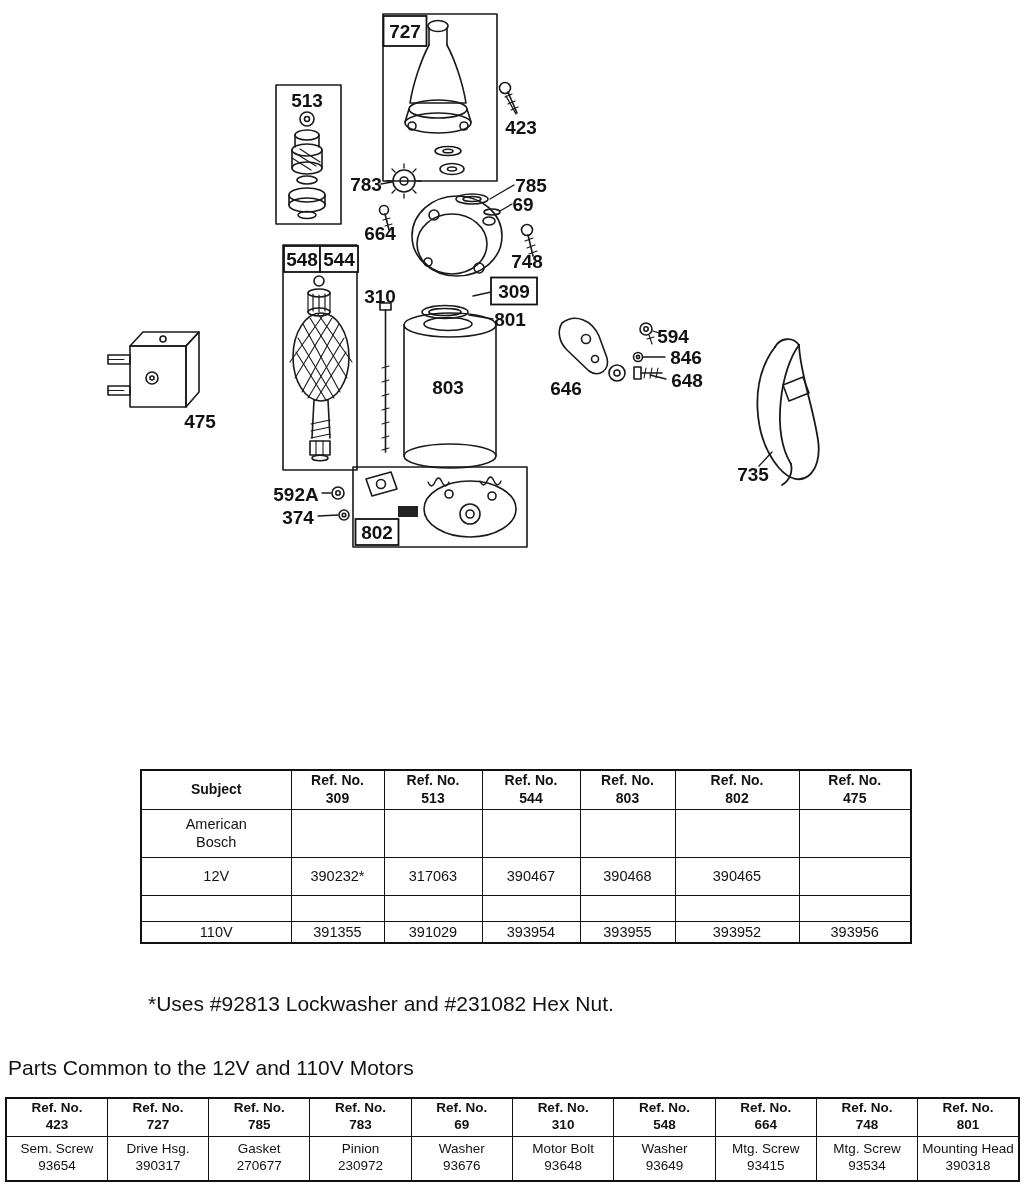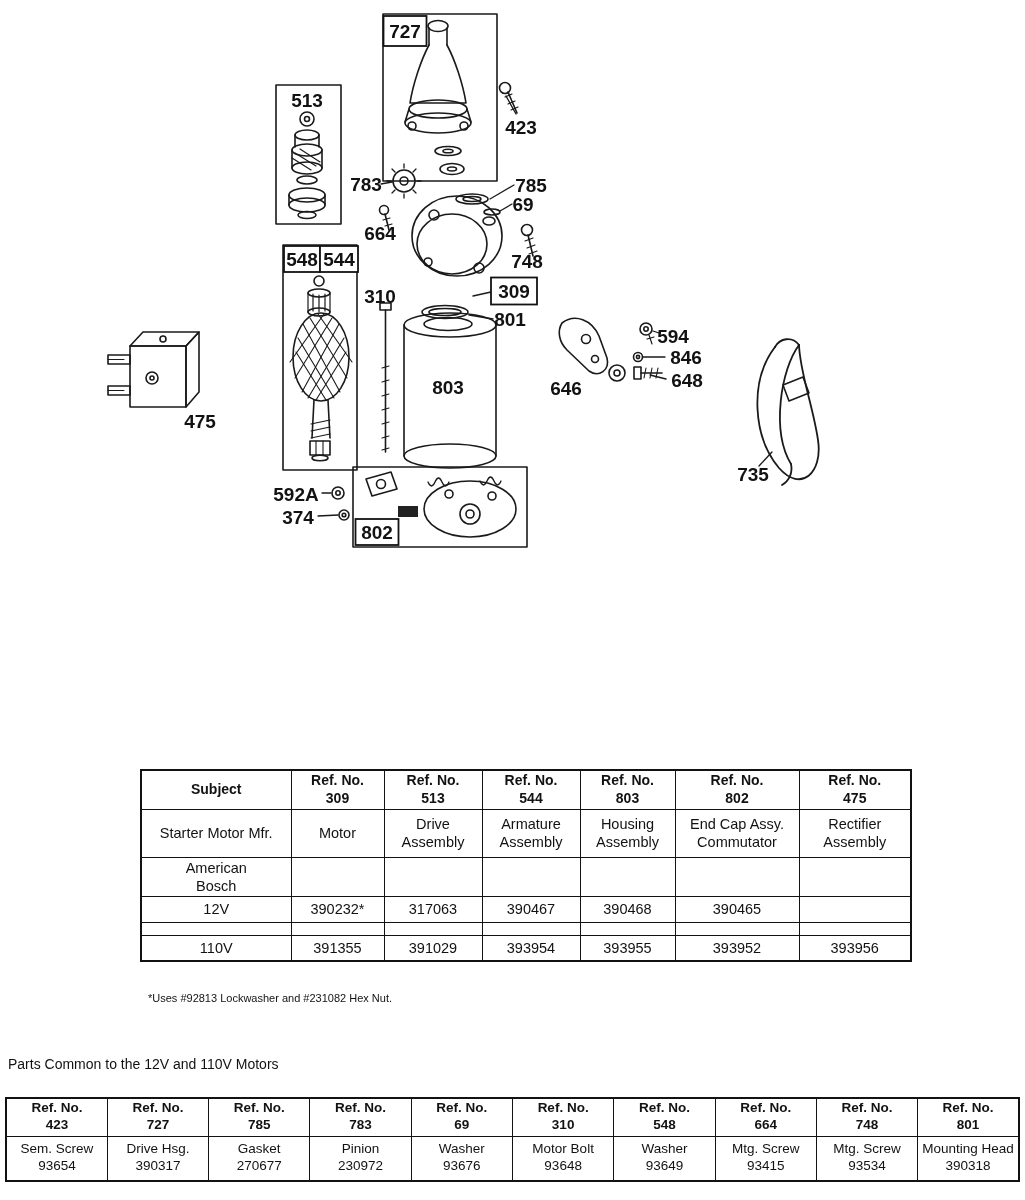--- a/index.html
+++ b/index.html
@@ -12,22 +12,22 @@
   .tbl th,.tbl td{border:1.5px solid #121212;text-align:center;vertical-align:middle;white-space:pre-line;padding:1px 3px;font-size:14.5px;line-height:1.25;color:#121212;}
   .tbl th{font-weight:bold;font-size:14px;}
   #xref-wrap{position:absolute;left:140px;top:769px;}
   #xref-table{width:770px;border:2px solid #121212;}
   #xref-table thead tr{height:39px;}
   #xref-table tbody tr:nth-child(1){height:48px;}
   #xref-table tbody tr:nth-child(2){height:38px;}
   #xref-table tbody tr:nth-child(3){height:26px;margin-left:33px;}
   #xref-table tbody tr:nth-child(4){height:13px;}
   #xref-table tbody tr:nth-child(5){height:26px;}
-  #footnote{position:absolute;left:148px;top:992px;font-size:11px;}
-  #common-heading{position:absolute;left:8px;top:1056px;font-size:14px;}
+  #footnote{position:absolute;left:148px;top:992px;font-size:21px;}
+  #common-heading{position:absolute;left:8px;top:1056px;font-size:21px;}
   #common-wrap{position:absolute;left:5px;top:1097px;}
   #common-table{width:1015px;border:2px solid #121212;}
   #common-table thead tr{height:38px;}
   #common-table tbody tr{height:45px;margin-top:40px;}
   #common-table th,#common-table td{font-size:13.5px;}
 </style>
 </head>
 <body>
 
 <div id="page">
@@ -281,34 +281,20 @@
             <th>Ref. No.
 803</th>
             <th>Ref. No.
 802</th>
             <th>Ref. No.
 475</th>
           </tr>
         </thead>
       <tbody>
           <tr>
-            <td>Starter Motor Mfr.</td>
-            <td>Motor</td>
-            <td>Drive
-Assembly</td>
-            <td>Armature
-Assembly</td>
-            <td>Housing
-Assembly</td>
-            <td>End Cap Assy.
-Commutator</td>
-            <td>Rectifier
-Assembly</td>
-          </tr>
-          <tr>
             <td>American
 Bosch</td>
             <td></td>
             <td></td>
             <td></td>
             <td></td>
             <td></td>
             <td></td>
           </tr>
           <tr>

